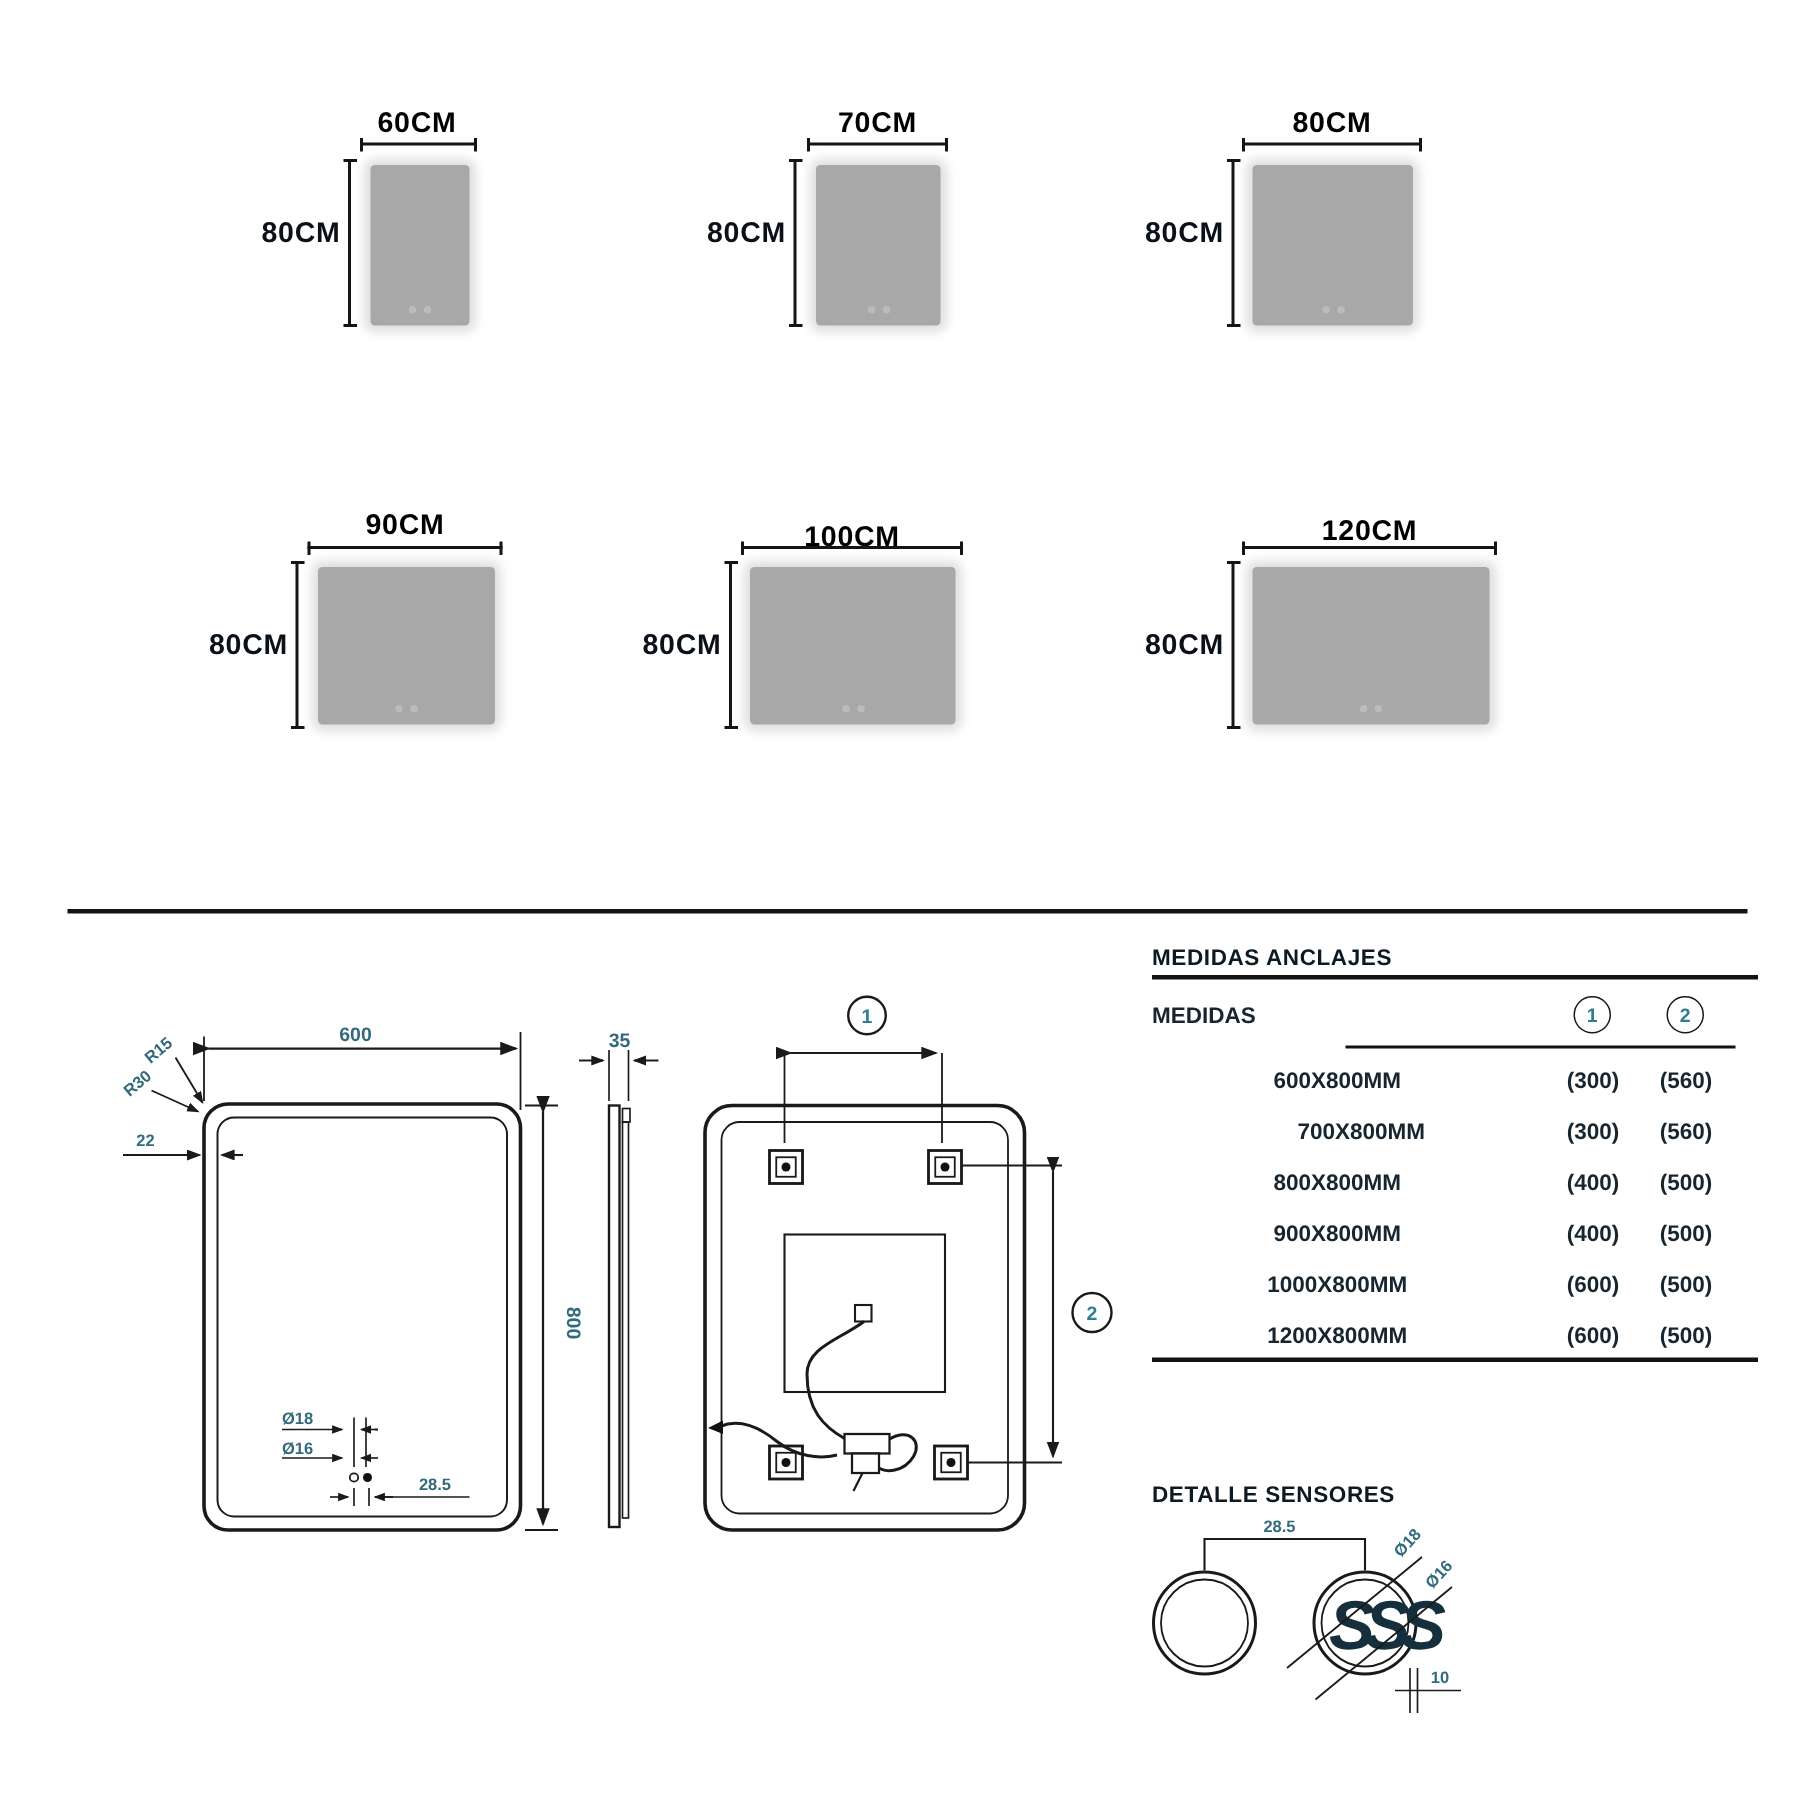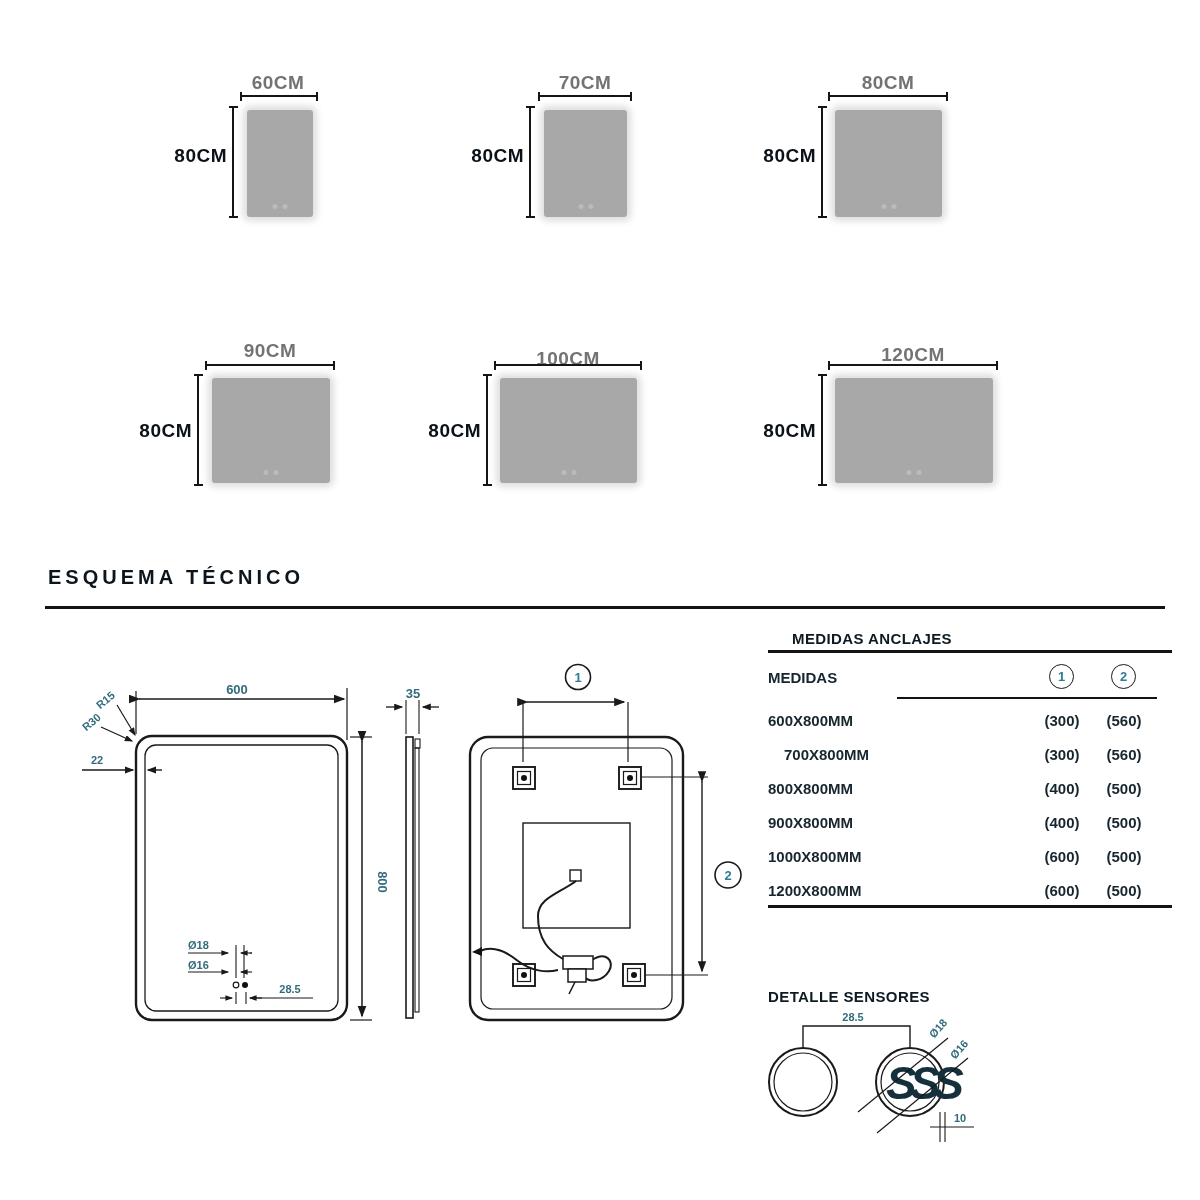--- a/index.html
+++ b/index.html
@@ -1,40 +1,40 @@
 <!DOCTYPE html>
 <html><head>
 <meta charset="utf-8">
 <style>
   html,body{margin:0;padding:0;background:#fff;}
   #canvas{position:relative;width:1200px;height:1200px;background:#fff;overflow:hidden;
           font-family:"Liberation Sans",sans-serif;}
   
   .wlabel{position:absolute;width:80px;text-align:center;font-size:19px;font-weight:bold;
-          color:#737373;letter-spacing:.5px;}
+          color:#000000;letter-spacing:.5px;}
   .hlabel{position:absolute;width:90px;text-align:right;font-size:19px;font-weight:bold;
           color:#0b1119;letter-spacing:.5px;}
   .hdim{position:absolute;height:2px;background:#151515;}
   .hdim::before,.hdim::after{content:"";position:absolute;width:2px;height:9px;top:-3.5px;background:#151515;}
   .hdim::before{left:0}.hdim::after{right:0}
   .vdim{position:absolute;width:2px;background:#151515;}
   .vdim::before,.vdim::after{content:"";position:absolute;height:2px;width:9px;left:-3.5px;background:#151515;}
   .vdim::before{top:0}.vdim::after{bottom:0}
   .mirror{position:absolute;background:#a8a8a8;border-radius:3px;box-shadow:0 0 7px 4px #dedede;}
   .sensor-dots{position:absolute;left:50%;bottom:8px;transform:translateX(-50%);display:flex;gap:5px;}
   .sensor-dots i{width:5px;height:5px;border-radius:50%;background:#bfbfbf;opacity:.8;display:block;}
   
   .h-schema{position:absolute;left:48px;top:566px;font-size:20px;font-weight:bold;
             letter-spacing:4px;color:#0d151c;}
   .rule-main{position:absolute;left:45px;top:606px;width:1120px;height:3px;background:#131313;}
   .h-panel{position:absolute;font-size:15px;font-weight:bold;letter-spacing:.4px;color:#0d1a22;}
   
   .tbl-rule{position:absolute;background:#131313;}
   .tbl-cell{position:absolute;font-size:15px;font-weight:bold;color:#17262e;}
-  .cell-size{width:247px;text-align:left;}
+  .cell-size{width:247px;text-align:center;}
   .cell-val{width:64px;text-align:center;}
   .circle-num{position:absolute;width:25px;height:25px;border:1.6px solid #1a1a1a;border-radius:50%;
               display:flex;align-items:center;justify-content:center;
               font-size:13px;font-weight:bold;color:#2e7d95;background:#fff;box-sizing:border-box;}
   
   .drw{position:absolute;}
   text.dim{font-family:"Liberation Sans",sans-serif;font-size:13px;font-weight:bold;fill:#336b7c;}
   text.dims{font-family:"Liberation Sans",sans-serif;font-size:11px;font-weight:bold;fill:#336b7c;}
   text.cnum{font-family:"Liberation Sans",sans-serif;font-size:13px;font-weight:bold;fill:#2e7d95;}
   text.sss{font-family:"Liberation Sans",sans-serif;font-size:46px;font-weight:bold;font-style:italic;
@@ -104,21 +104,20 @@
   <div class="hdim" style="left:828px;top:364px;width:170px"></div>
   <div class="mirror" style="left:835px;top:378px;width:158px;height:105px">
     <span class="sensor-dots">
         <i></i>
         <i></i>
       </span>
   </div>
   <div class="vdim" style="left:821px;top:374px;height:112px"></div>
   <div class="hlabel" style="left:726px;top:420px">80CM</div>
 
-  <div class="h-schema">ESQUEMA TÉCNICO</div>
   <div class="rule-main"></div>
 
   <svg class="drw" style="left:0;top:612px" width="770" height="588" viewBox="0 612 770 588">
     <defs>
       <marker id="arr" markerWidth="9" markerHeight="8" refX="7" refY="3" orient="auto">
         <path d="M0,0 L8,3 L0,6 z" fill="#1a1a1a"></path>
       </marker>
       <marker id="arrs" markerWidth="8" markerHeight="7" refX="6" refY="2.6" orient="auto">
         <path d="M0,0 L7,2.6 L0,5.2 z" fill="#1a1a1a"></path>
       </marker>
@@ -221,21 +220,21 @@
 
       <line x1="641" y1="777" x2="708" y2="777" stroke-width="1.2"></line>
       <line x1="645" y1="975" x2="708" y2="975" stroke-width="1.2"></line>
       <line x1="702" y1="781" x2="702" y2="971" stroke-width="1.4" marker-start="url(#arr)" marker-end="url(#arr)"></line>
       <circle cx="728" cy="875" r="13" stroke-width="1.6"></circle>
       <text class="cnum" x="728" y="880" text-anchor="middle" stroke="none">2</text>
     </g>
   </svg>
 
   <div>
-    <div class="h-panel" style="left:792px;top:630px">MEDIDAS ANCLAJES</div>
+    <div class="h-panel" style="left:768px;top:630px">MEDIDAS ANCLAJES</div>
     <div class="tbl-rule" style="left:768px;top:650px;width:404px;height:2.5px"></div>
 
     <div class="tbl-cell" style="left:768px;top:669px;width:247px;text-align:left">MEDIDAS</div>
     <div class="circle-num" style="left:1049px;top:664px">
         <span>1</span>
       </div>
     <div class="circle-num" style="left:1111px;top:664px">
         <span>2</span>
       </div>
     <div class="tbl-rule" style="left:897px;top:697px;width:260px;height:2px"></div>

